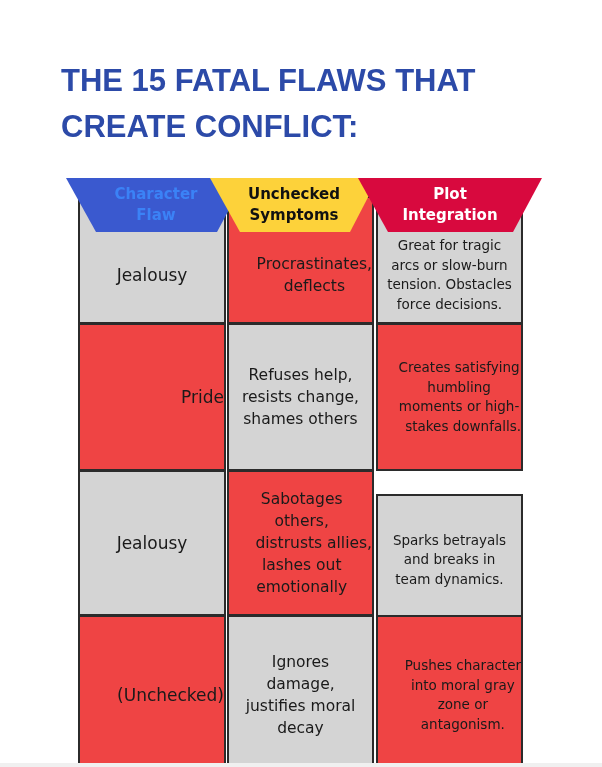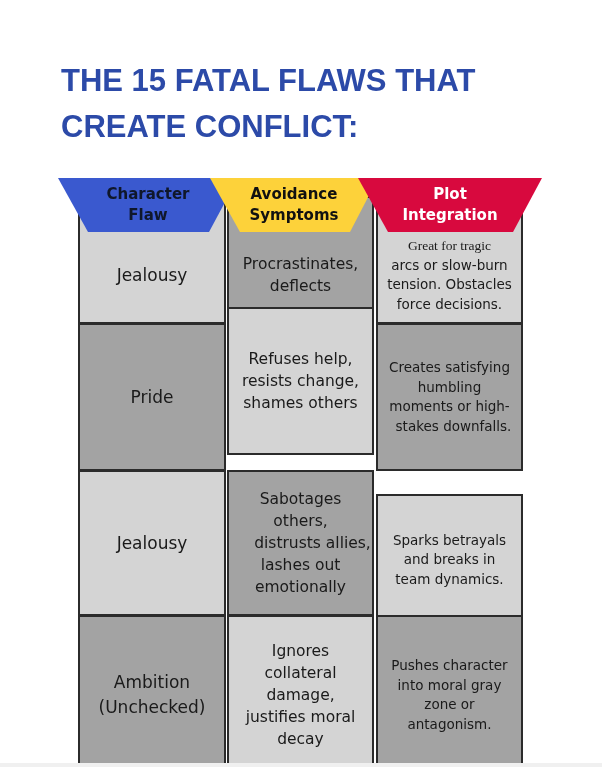--- a/index.html
+++ b/index.html
@@ -14,21 +14,21 @@
     font-size:31px; line-height:46px; color:#2c4aa8; letter-spacing:0px;
   }
   .title span { display:block; }
   .cell {
     position:absolute; box-sizing:border-box;
     border:2px solid #2b2b2b;
     display:flex; align-items:center; justify-content:center;
     text-align:center; color:#1a1a1a;
   }
   .cell.dark { background:#d4d4d4; }
-  .cell.light { background:#a3a3a3; }
+  .cell.light { background:#ef4444;justify-content:flex-end; }
   .c1 { font-size:17px; line-height:25px; }
   .c2 { font-size:15.5px; line-height:22px; }
   .c3 { font-size:13.5px; line-height:19.5px; }
   .hdr {
     position:absolute; top:178px; height:54px;
     display:flex; align-items:center; justify-content:center;
     text-align:center; font-weight:bold; font-size:15px; line-height:21px;
   }
   .hdr svg { position:absolute; left:0; top:0; }
   .hdr span { position:relative; }
@@ -51,32 +51,32 @@
       </div>
     </div>
     <div class="cell c2 light" style="left: 227px; top: 196px; width: 147px; height: 128px; padding-top: 30px;">
       <div>
         <span style="display: block;">Procrastinates,</span>
         <span style="display: block;">deflects</span>
       </div>
     </div>
     <div class="cell c3 dark" style="left: 376px; top: 196px; width: 147px; height: 128px; padding-top: 30px;">
       <div>
-        <span style="display: block; font-family: Liberation Serif, serif;">Great for tragic</span>
+        <span style="display: block;">Great for tragic</span>
         <span style="display: block;">arcs or slow-burn</span>
         <span style="display: block;">tension. Obstacles</span>
         <span style="display: block;">force decisions.</span>
       </div>
     </div>
     <div class="cell c1 light" style="left: 78px; top: 323px; width: 148px; height: 148px;">
       <div>
         <span style="display: block;">Pride</span>
       </div>
     </div>
-    <div class="cell c2 dark" style="left: 227px; top: 307px; width: 147px; height: 148px;">
+    <div class="cell c2 dark" style="left: 227px; top: 323px; width: 147px; height: 148px;">
       <div>
         <span style="display: block;">Refuses help,</span>
         <span style="display: block;">resists change,</span>
         <span style="display: block;">shames others</span>
       </div>
     </div>
     <div class="cell c3 light" style="left: 376px; top: 323px; width: 147px; height: 148px;">
       <div>
         <span style="display: block;">Creates satisfying</span>
         <span style="display: block;">humbling</span>
@@ -100,58 +100,56 @@
     </div>
     <div class="cell c3 dark" style="left: 376px; top: 494px; width: 147px; height: 132px;">
       <div>
         <span style="display: block;">Sparks betrayals</span>
         <span style="display: block;">and breaks in</span>
         <span style="display: block;">team dynamics.</span>
       </div>
     </div>
     <div class="cell c1 light" style="left: 78px; top: 615px; width: 148px; height: 160px;">
       <div>
-        <span style="display: block;">Ambition</span>
         <span style="display: block;">(Unchecked)</span>
       </div>
     </div>
     <div class="cell c2 dark" style="left: 227px; top: 615px; width: 147px; height: 160px;">
       <div>
         <span style="display: block;">Ignores</span>
-        <span style="display: block;">collateral</span>
         <span style="display: block;">damage,</span>
         <span style="display: block;">justifies moral</span>
         <span style="display: block;">decay</span>
       </div>
     </div>
     <div class="cell c3 light" style="left: 376px; top: 615px; width: 147px; height: 160px;">
       <div>
         <span style="display: block;">Pushes character</span>
         <span style="display: block;">into moral gray</span>
         <span style="display: block;">zone or</span>
         <span style="display: block;">antagonism.</span>
       </div>
     </div>
   </div>
 
-<div class="hdr" style="left:58px;width:180px;color:#0f172a;">
+<div class="hdr" style="left:66px;width:180px;color:#3b82f6;">
   <svg width="180" height="54">
       <polygon points="0,0 180,0 151,54 30,54" fill="#3a59cf"></polygon>
     </svg>
   <span>
       <span style="display:block">Character</span>
       <span style="display:block">Flaw</span>
     </span>
 </div>
 <div class="hdr" style="left:210px;width:168px;color:#111111;">
   <svg width="168" height="54">
       <polygon points="0,0 168,0 140,54 30,54" fill="#fdd23a"></polygon>
     </svg>
   <span>
-      <span style="display:block">Avoidance</span>
+      <span style="display:block">Unchecked</span>
       <span style="display:block">Symptoms</span>
     </span>
 </div>
 <div class="hdr" style="left:358px;width:184px;color:#ffffff;">
   <svg width="184" height="54">
       <polygon points="0,0 184,0 155,54 30,54" fill="#d8093e"></polygon>
     </svg>
   <span>
       <span style="display:block">Plot</span>
       <span style="display:block">Integration</span>

